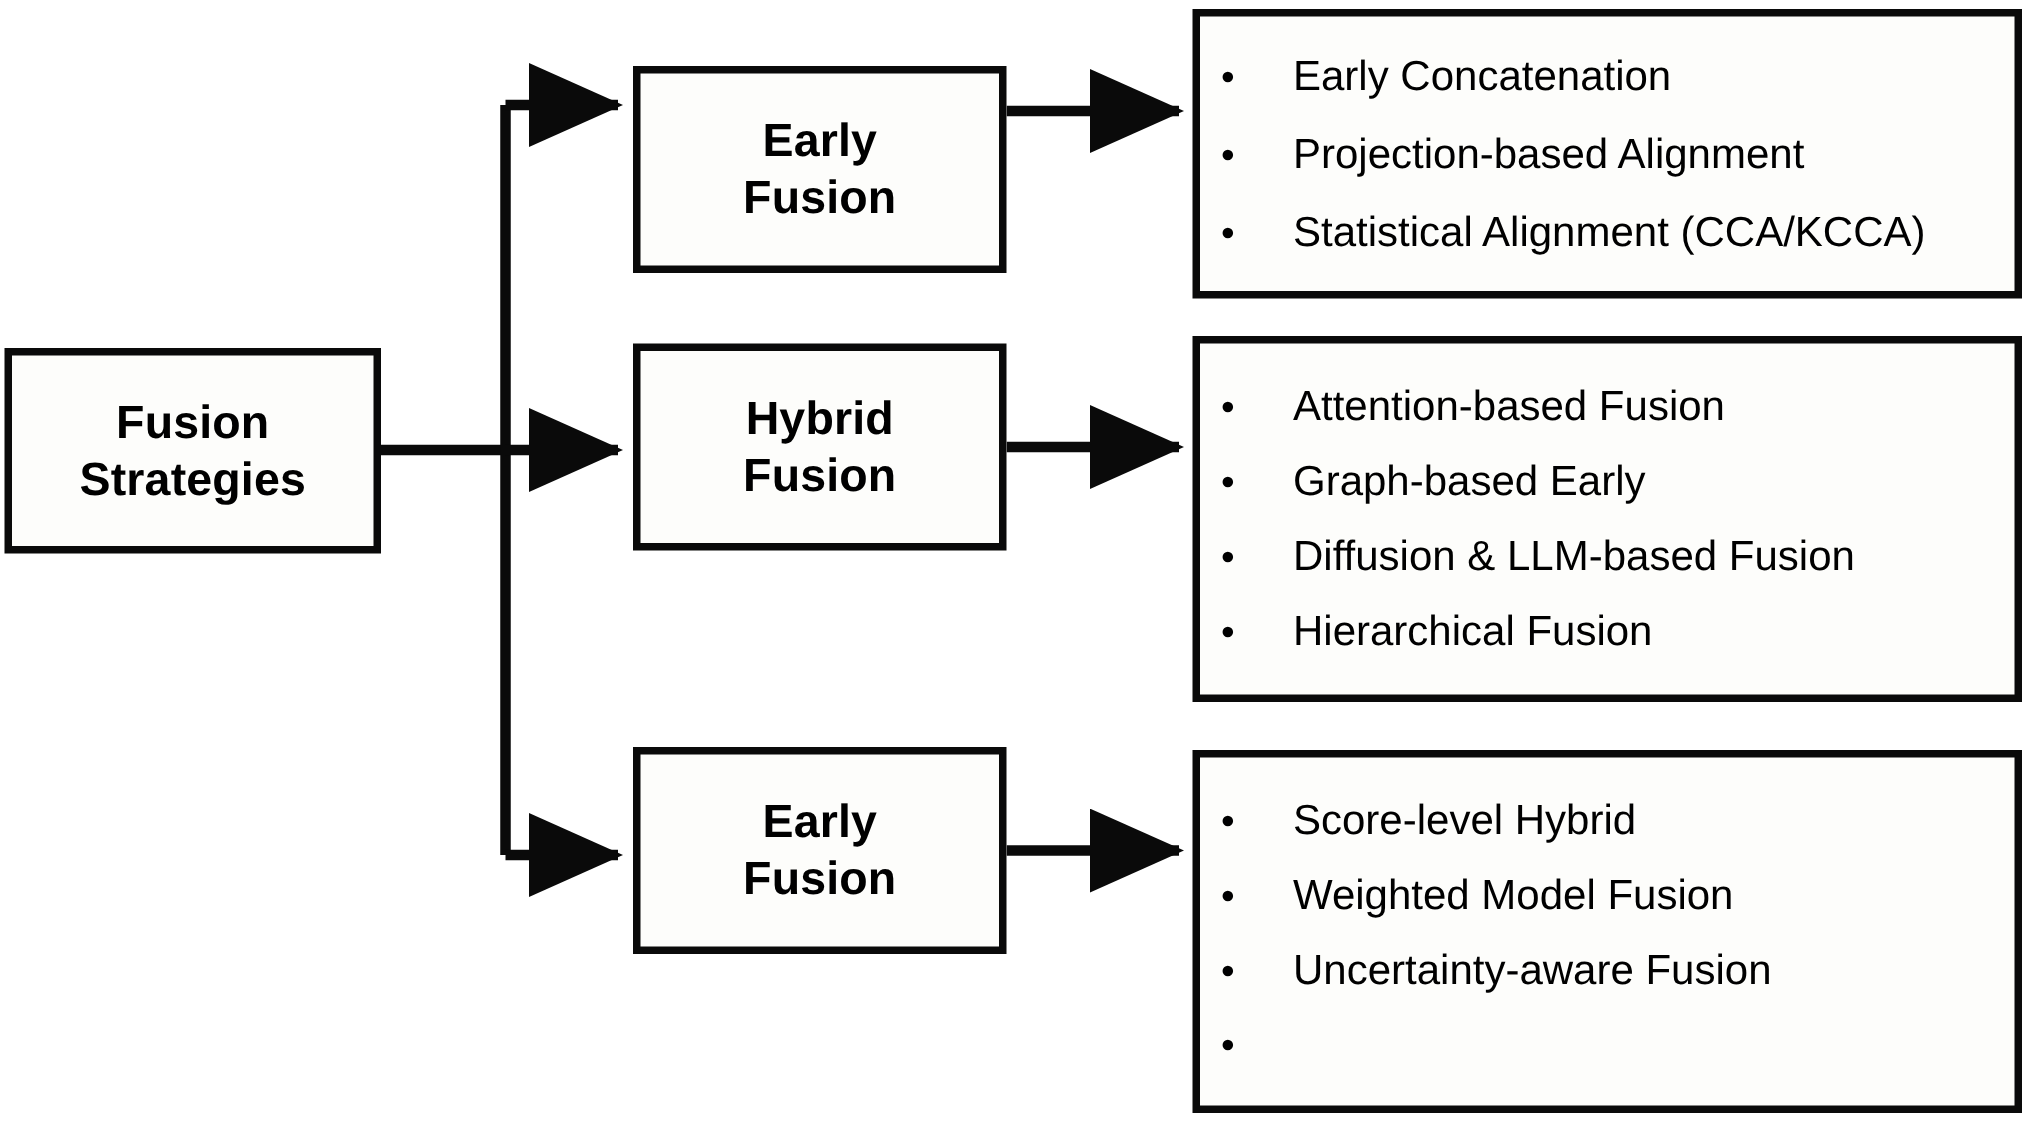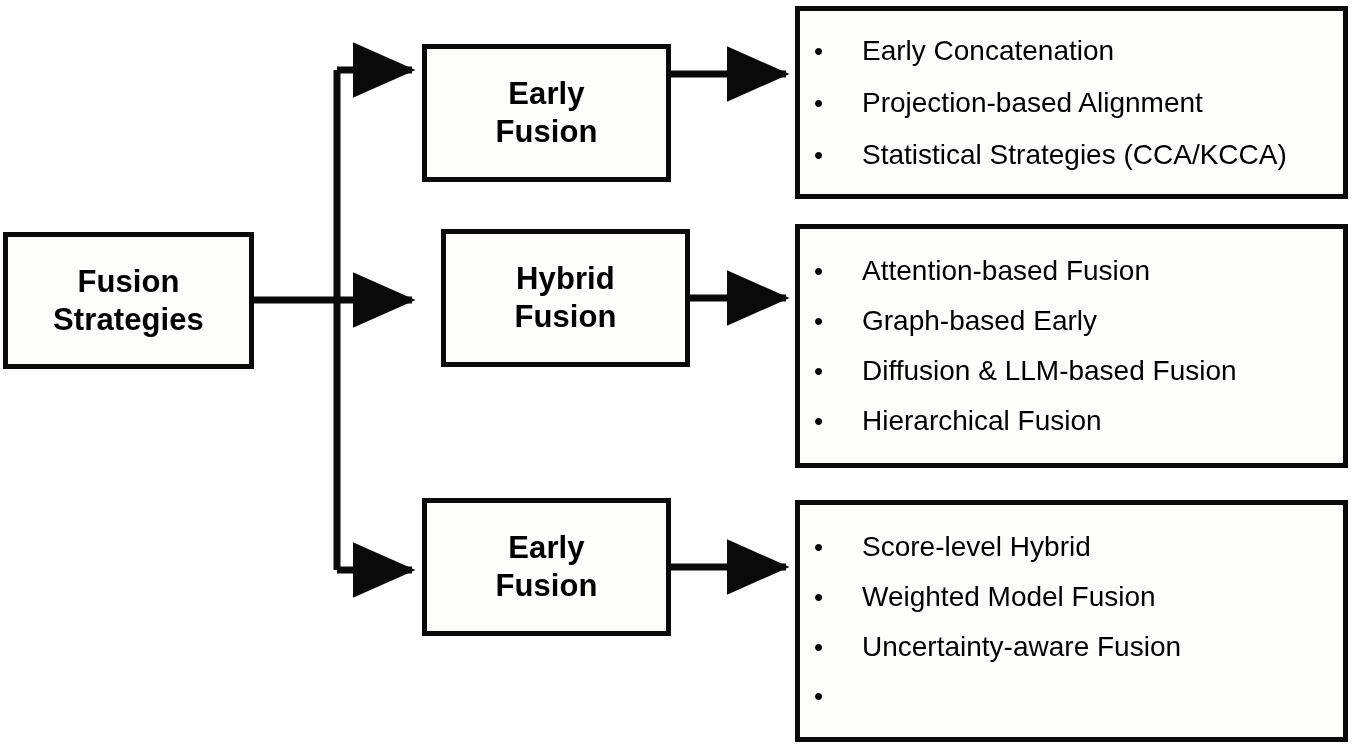--- a/index.html
+++ b/index.html
@@ -58,21 +58,21 @@
   
   .stage-box {
     width: 249px;
     height: 138px;
     left: 422px;
   }
   .stage-box .node-label {
     font-size: 31px;
   }
   #node-early  { top: 6px; margin-top: 38px; }
-  #node-hybrid { top: 229px; margin-left: 19px; }
+  #node-hybrid { top: 229px; }
   #node-late   { top: 498px; }
 
   
   .list-box {
     position: absolute;
     box-sizing: border-box;
     left: 795px;
     width: 553px;
     background: #fdfdfb;
     border: 5px solid #0a0a0a;
@@ -164,21 +164,21 @@
     <div class="list-item">
       <span class="bullet-mark">•</span>
       <span class="item-text">Early Concatenation</span>
     </div>
     <div class="list-item">
       <span class="bullet-mark">•</span>
       <span class="item-text">Projection-based Alignment</span>
     </div>
     <div class="list-item">
       <span class="bullet-mark">•</span>
-      <span class="item-text">Statistical Strategies (CCA/KCCA)</span>
+      <span class="item-text">Statistical Alignment (CCA/KCCA)</span>
     </div>
   </div>
 
   <div class="list-box" id="list-hybrid">
     <div class="list-item">
       <span class="bullet-mark">•</span>
       <span class="item-text">Attention-based Fusion</span>
     </div>
     <div class="list-item">
       <span class="bullet-mark">•</span>

